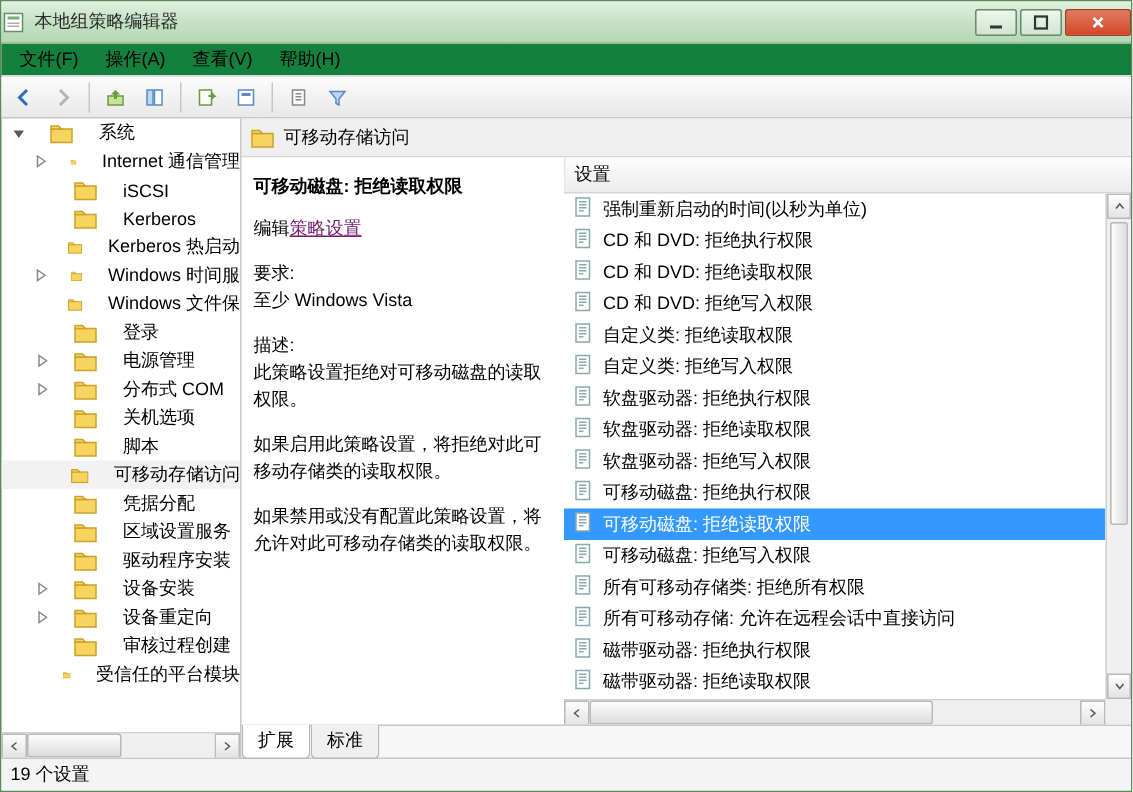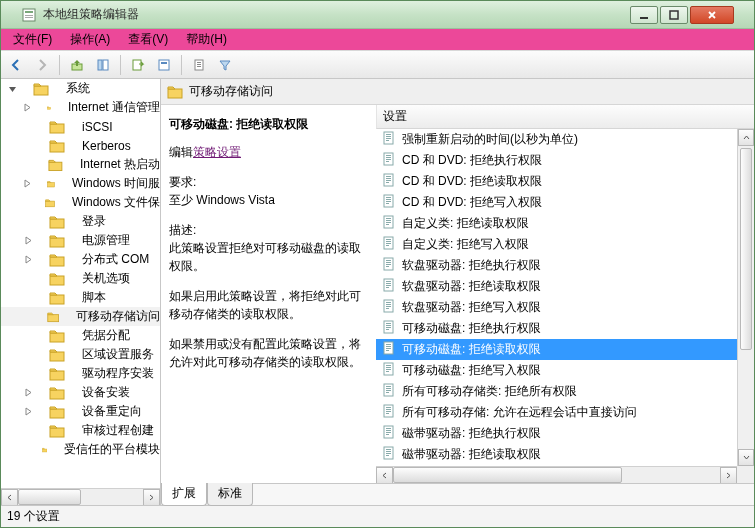--- a/index.html
+++ b/index.html
@@ -1,25 +1,25 @@
 <!DOCTYPE html>
 <html><head>
 <meta charset="utf-8">
 <style>
   * { box-sizing: border-box; }
   body { margin: 0; font-family: "Microsoft YaHei", "Segoe UI", Tahoma, sans-serif; font-size: 12px; background: #fff; color: #000; user-select: none; }
   .window { width: 755px; height: 528px; border: 1px solid #5a8a5a; display: flex; flex-direction: column; background: #fff; }
-  .titlebar { height: 28px; background: linear-gradient(to bottom, #dff0df 0%, #c6e2c6 50%, #b6d7b6 100%); display: flex; align-items: center; padding: 0 20px; border-bottom: 1px solid #9bbf9b; position: relative; }
+  .titlebar { height: 28px; background: linear-gradient(to bottom, #dff0df 0%, #c6e2c6 50%, #b6d7b6 100%); display: flex; align-items: center; padding: 0 0; border-bottom: 1px solid #9bbf9b; position: relative; }
   .titlebar .appicon { width: 16px; height: 16px; margin-right: 6px; }
   .titlebar .title { flex: 1; font-size: 12px; color: #2a2a2a; }
   .winbtns { display: flex; gap: 2px; }
   .winbtn { width: 28px; height: 18px; border: 1px solid #6a8a6a; background: linear-gradient(to bottom,#eef7ee,#cfe5cf); border-radius: 2px; display:flex; align-items:center; justify-content:center; }
   .winbtn.close { background: linear-gradient(to bottom,#e47a63,#d24726); border-color:#a83a20; color:#fff; font-weight:bold; width: 44px; }
   .winbtn svg { width: 10px; height: 10px; }
-  .menubar { height: 22px; background: #ec4899; border-bottom: 1px solid #d8d8d8; display:flex; align-items:flex-start; padding: 0 4px; gap: 2px; }
+  .menubar { height: 22px; background: #15803d; border-bottom: 1px solid #d8d8d8; display:flex; align-items:flex-start; padding: 0 4px; gap: 2px; }
   .menuitem { padding: 2px 8px; }
   .toolbar { height: 28px; background: linear-gradient(to bottom,#fcfcfc,#e8e8e8); border-bottom: 1px solid #c7c7c7; display:flex; align-items:center; padding:0 4px; gap:4px; }
   .tbtn { width: 22px; height:22px; border:1px solid transparent; display:flex; align-items:center; justify-content:center; border-radius:2px; }
   .tsep { width:1px; height:20px; background:#c7c7c7; margin:0 2px; }
   .body { flex:1; display:flex; min-height:0; }
   .sidebar { width: 160px; border-right:1px solid #c7c7c7; overflow: hidden; position:relative; display:flex; flex-direction:column; }
   .tree { flex:1; overflow:auto; }
   .treerow { display:flex; align-items:center; height:19px; padding-left:4px; white-space:nowrap;gap:13px; }
   .treerow .exp { width:11px; height:11px; margin-right:2px; display:flex; align-items:center; justify-content:center; }
   .treerow .exp svg { width:9px; height:9px; }
@@ -194,21 +194,21 @@
               <path class="tab" d="M1 4 L1 2 L6 2 L8 4 Z"></path>
             </svg>
             <span>Kerberos</span>
           </div>
           <div class="treerow indent2">
             <span class="exp"></span>
             <svg class="folder folder-svg" viewBox="0 0 16 14">
               <rect x="1" y="4" width="14" height="9"></rect>
               <path class="tab" d="M1 4 L1 2 L6 2 L8 4 Z"></path>
             </svg>
-            <span>Internet 热启动</span>
+            <span>Kerberos 热启动</span>
           </div>
           <div class="treerow indent2">
             <span class="exp">
               <svg viewBox="0 0 9 9">
                 <path d="M2 1 L7 4.5 L2 8 Z" fill="none" stroke="#888"></path>
               </svg>
             </span>
             <svg class="folder folder-svg" viewBox="0 0 16 14">
               <rect x="1" y="4" width="14" height="9"></rect>
               <path class="tab" d="M1 4 L1 2 L6 2 L8 4 Z"></path>

